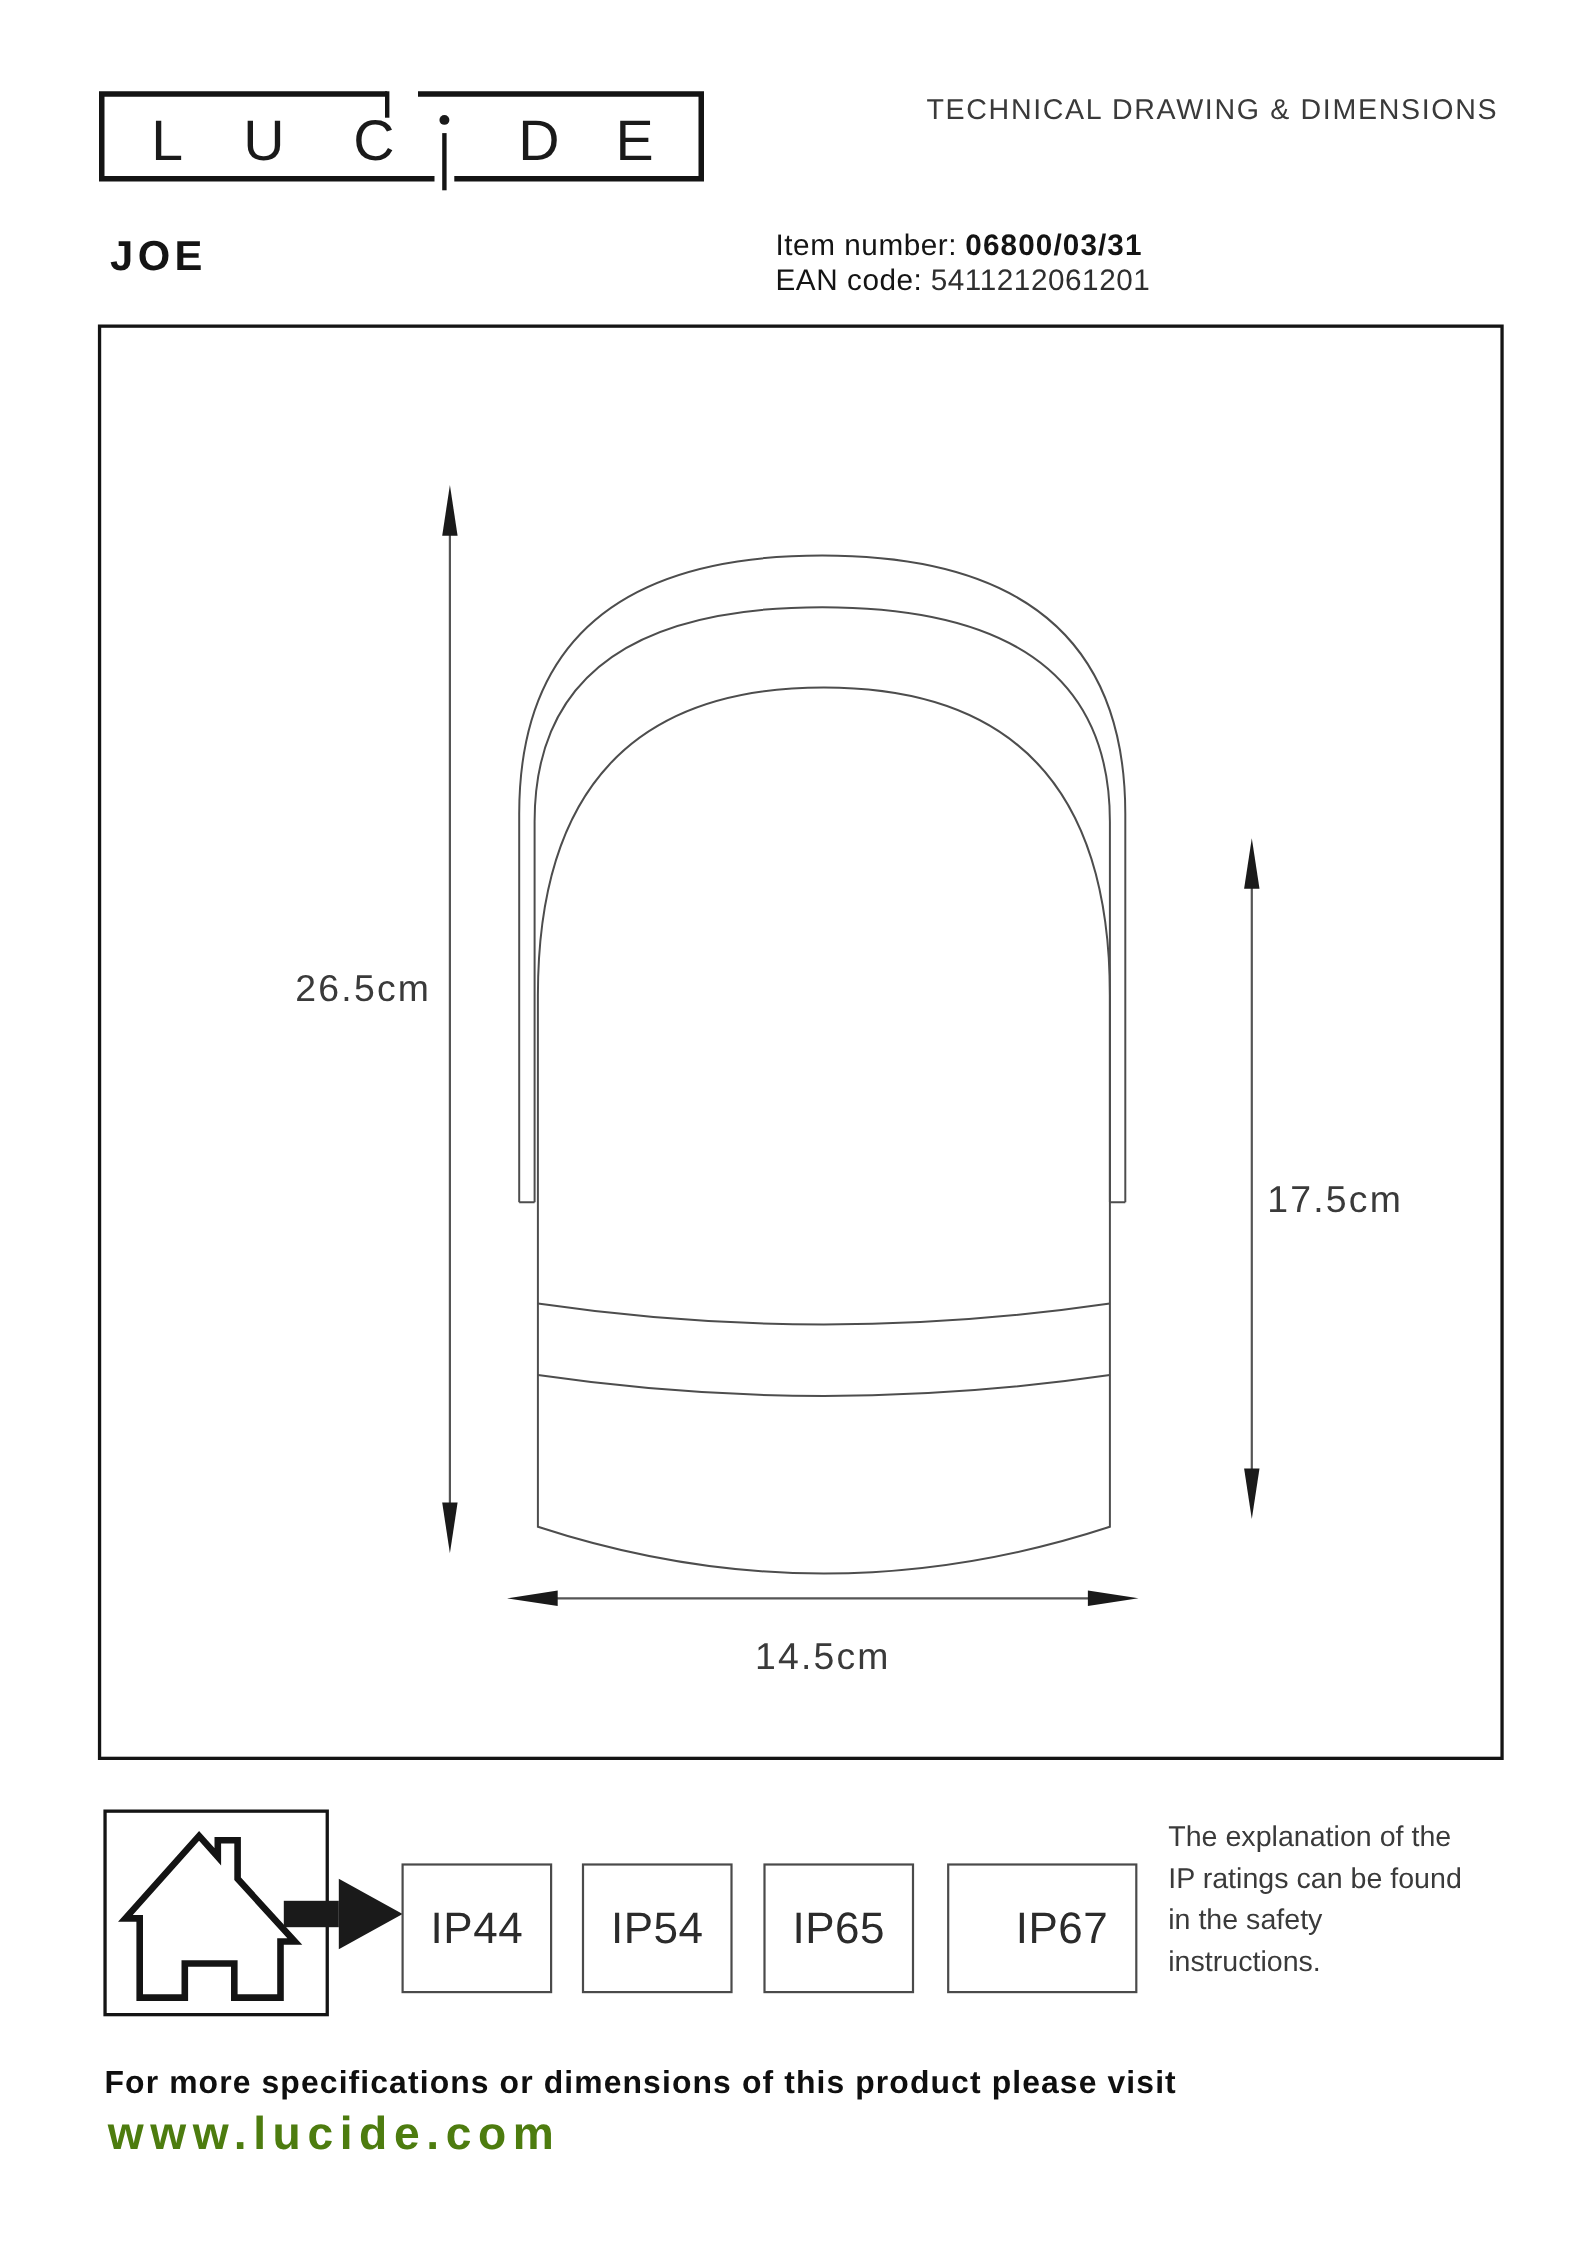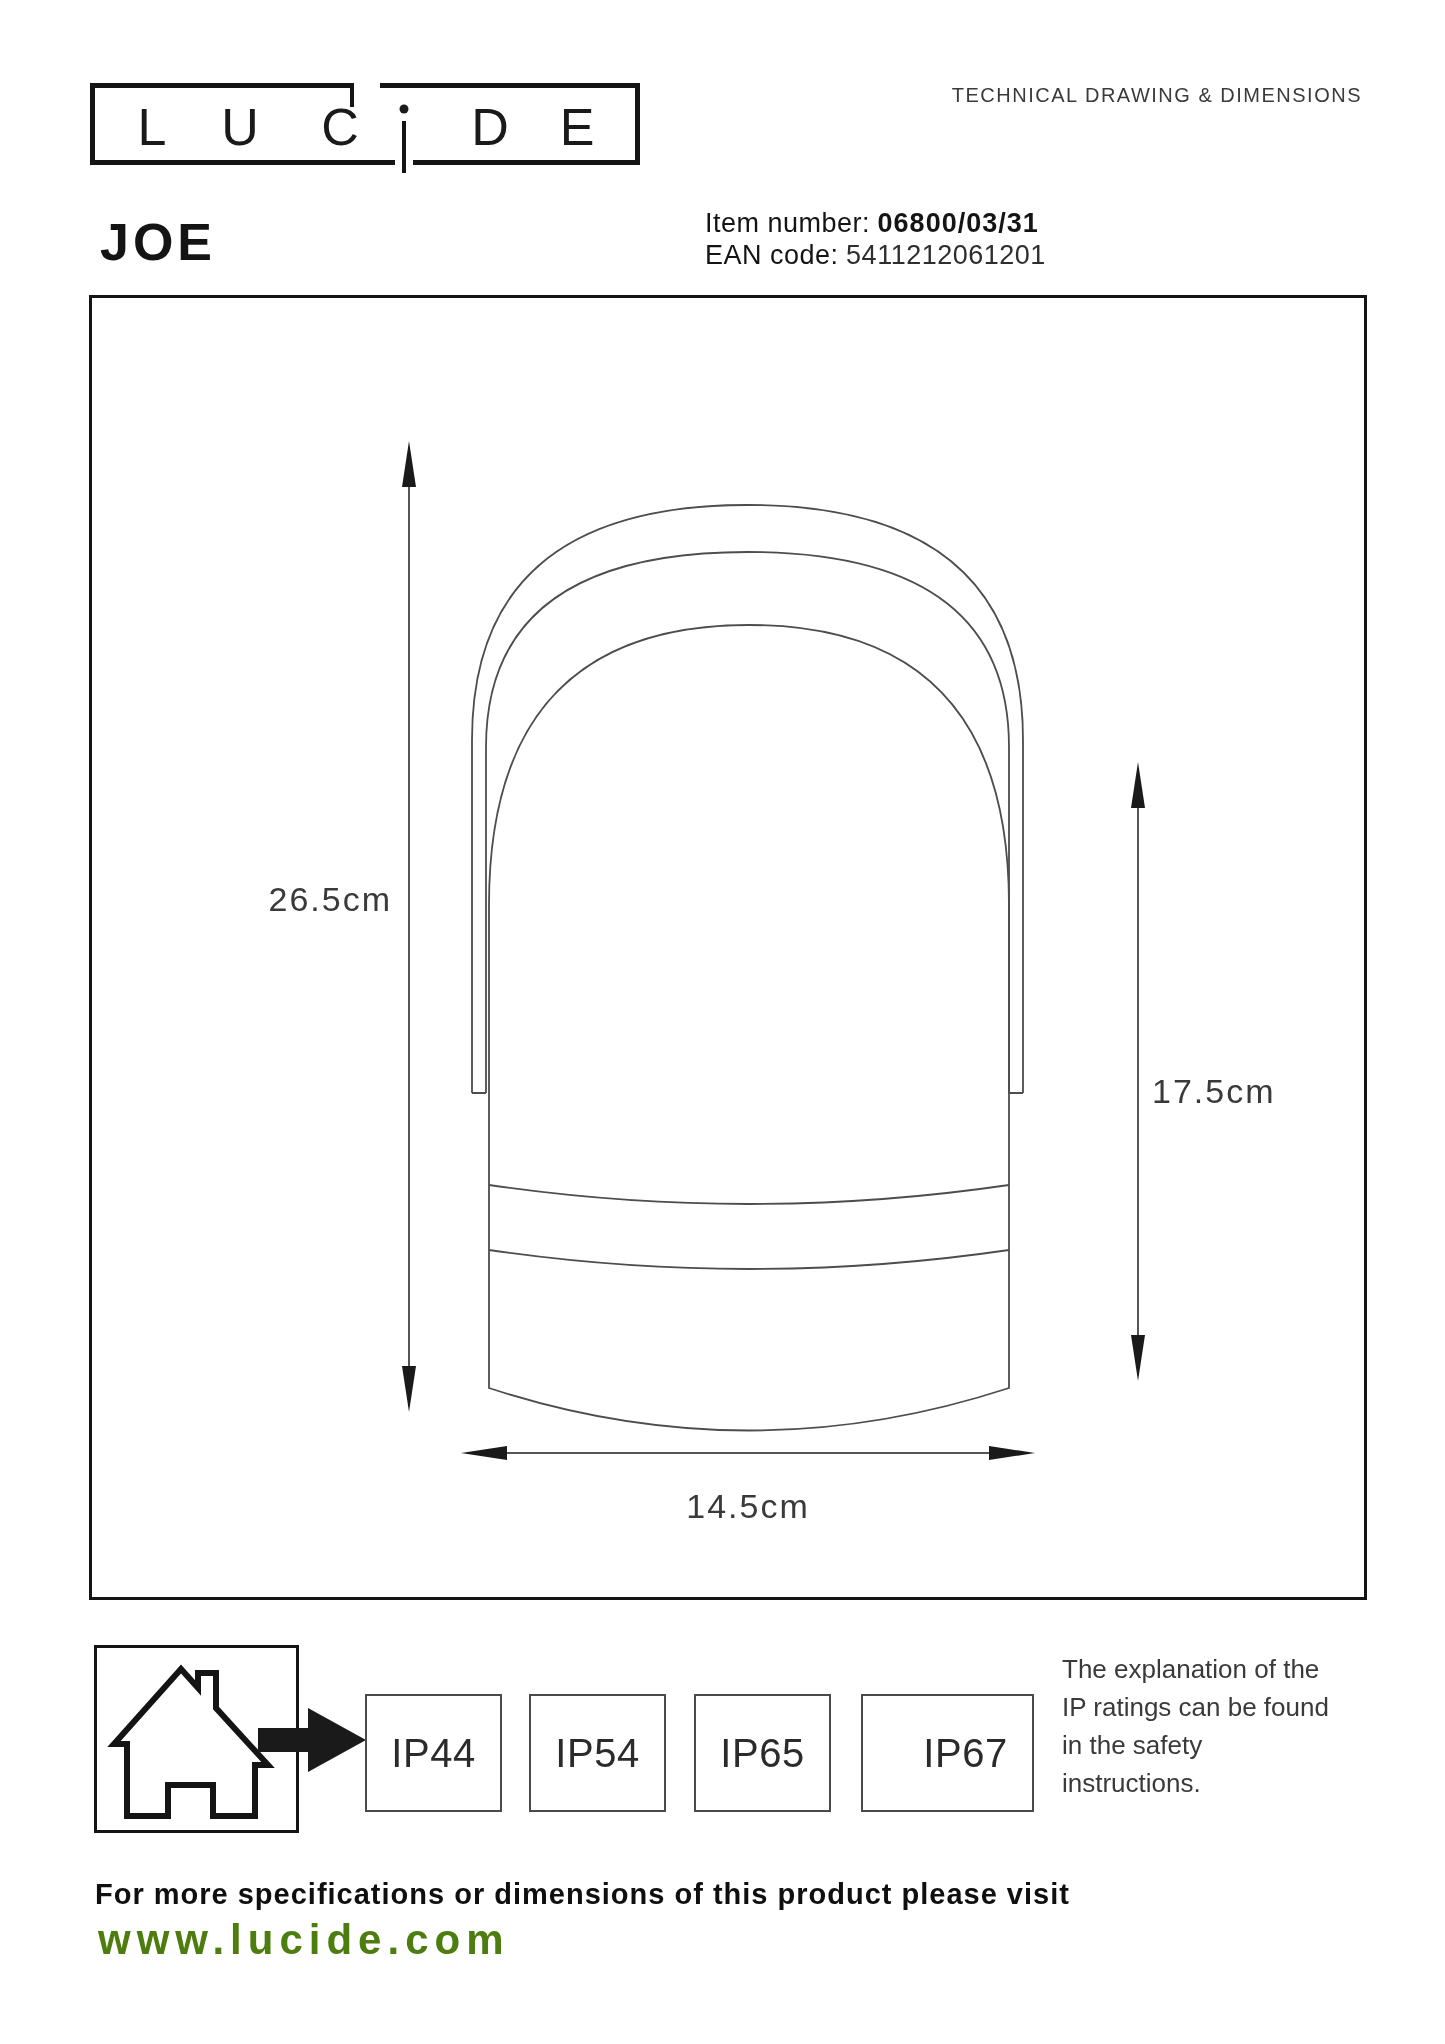--- a/index.html
+++ b/index.html
@@ -6,25 +6,25 @@
   .page{
     position:relative;
     width:1445px;height:2044px;
     background:#ffffff;
     font-family:"Liberation Sans", sans-serif;
     color:#1a1a1a;
     overflow:hidden;
   }
   .abs{position:absolute;}
   .doc-title{
-    font-size:20px;letter-spacing:1.5px;color:#3a3a3a;font-weight:400;
+    font-size:26px;letter-spacing:1.5px;color:#3a3a3a;font-weight:400;
     white-space:nowrap;
   }
   .product-name{
-    font-size:52px;font-weight:700;letter-spacing:4px;color:#141414;
+    font-size:38px;font-weight:700;letter-spacing:4px;color:#141414;
   }
   .meta-line{font-size:27px;color:#141414;white-space:nowrap;}
   .meta-line .lbl{font-weight:400;letter-spacing:0.5px;}
   .meta-line .val-bold{font-weight:700;letter-spacing:1px;}
   .meta-line .val-reg{font-weight:400;color:#2e2e2e;letter-spacing:0.5px;}
   .draw-frame{
     border:3px solid #141414;background:#ffffff;
   }
   .dim-label{
     font-size:34px;color:#3a3a3a;font-weight:400;letter-spacing:2px;

